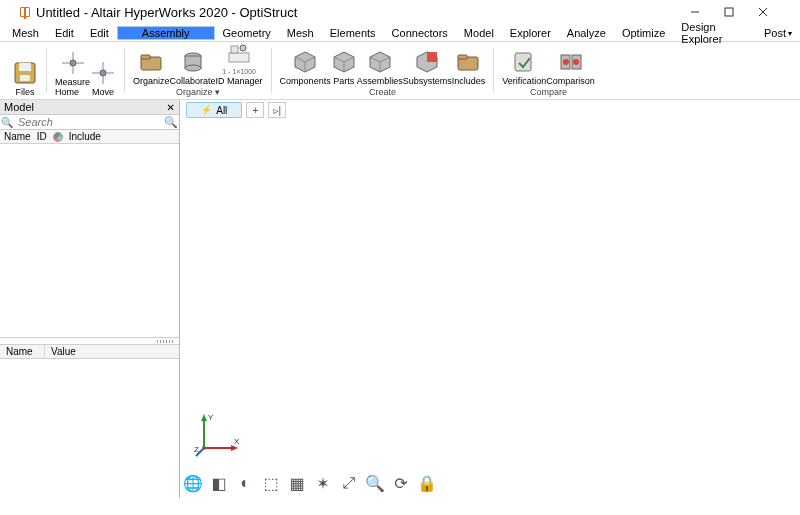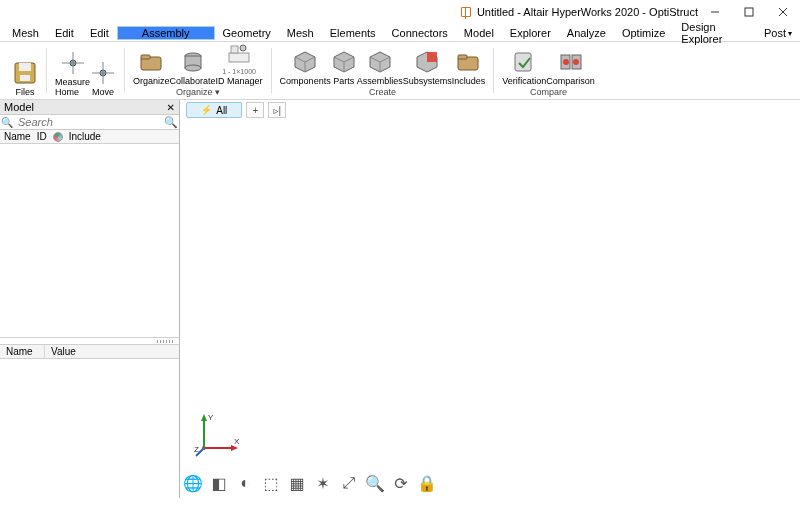--- a/index.html
+++ b/index.html
@@ -1,19 +1,19 @@
 <!DOCTYPE html>
 <html><head>
 <meta charset="utf-8">
 <style>
   * { box-sizing: border-box; margin: 0; padding: 0; font-family: "Segoe UI", Arial, sans-serif; }
   html, body { width: 800px; height: 515px; background: #fff; overflow: hidden; }
 
   
-  .titlebar { height: 24px; display: flex; align-items: center; justify-content: flex-end; padding: 0 0; font-size: 11px; }
+  .titlebar { height: 24px; display: flex; align-items: center; justify-content: space-between; padding: 0 20px; font-size: 13px; }
   .titlebar .left { display: flex; align-items: center; gap: 6px; }
   .title-logo { width: 10px; height: 10px; border: 1.5px solid #e36b1e; border-radius: 1px; position: relative; }
   .title-logo::before { content:""; position:absolute; left:3px; top:-1px; width:1.5px; height:12px; background:#e36b1e; }
   .win-controls { display: flex; gap: 0; }
   .win-btn { width: 34px; height: 22px; display:flex; align-items:center; justify-content:center; }
   .win-btn svg { display:block; }
 
   
   .menubar { display:flex; align-items:center; height:18px; font-size:11px; padding-left:4px; gap:0; border-bottom:1px solid #d7d7d7; }
   .menuitem { padding: 1px 8px; cursor: default; }

